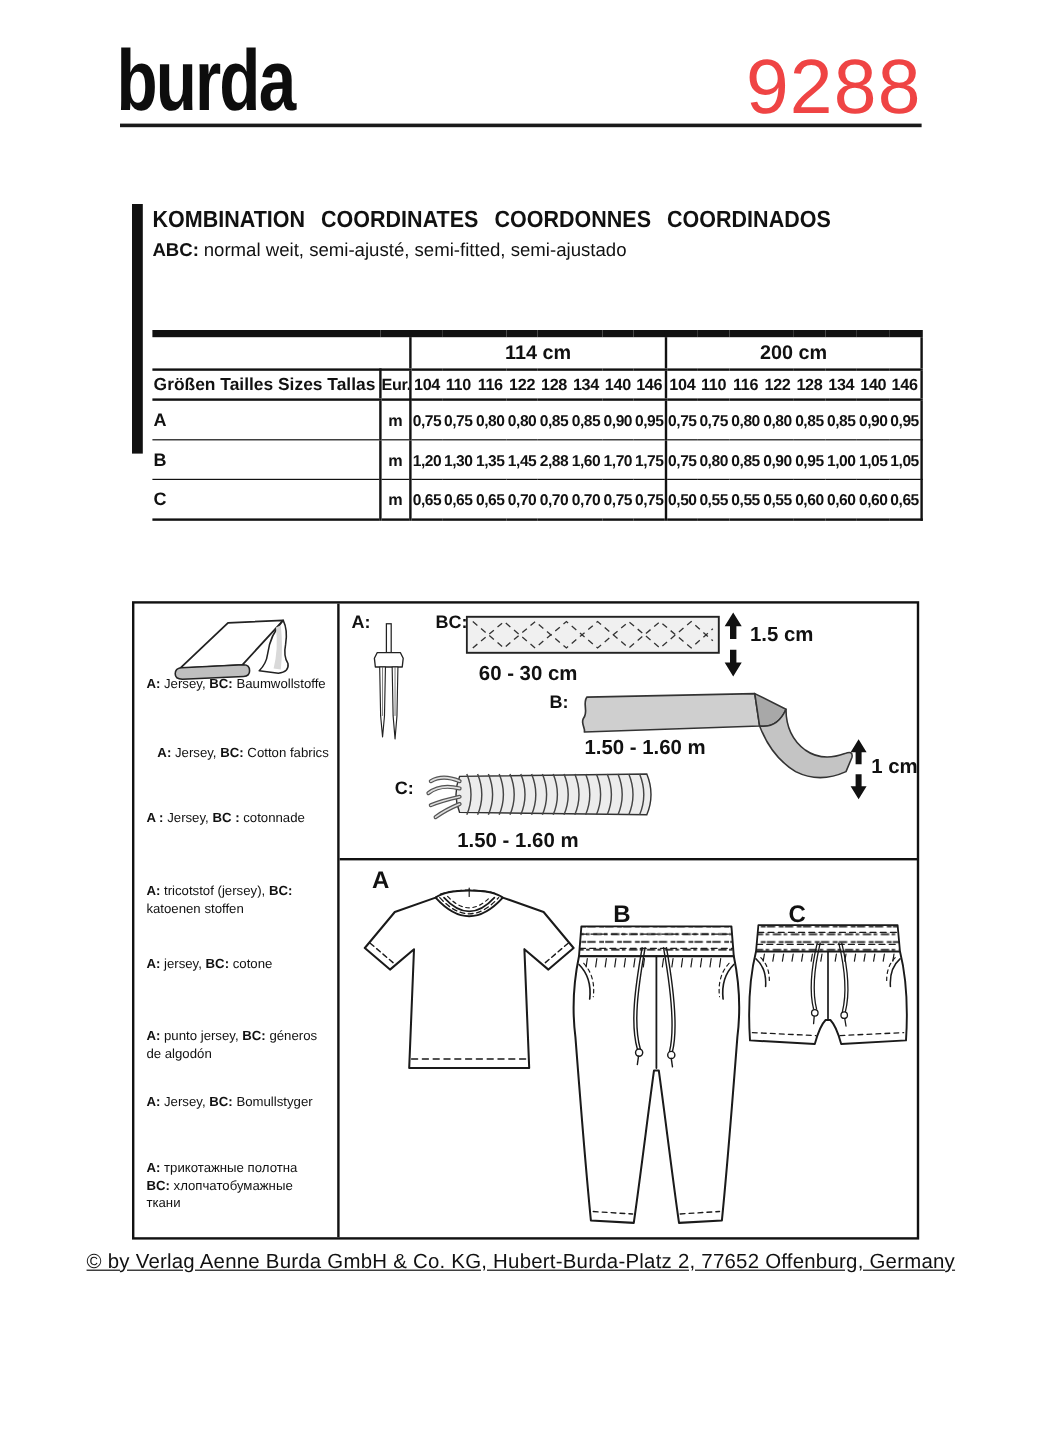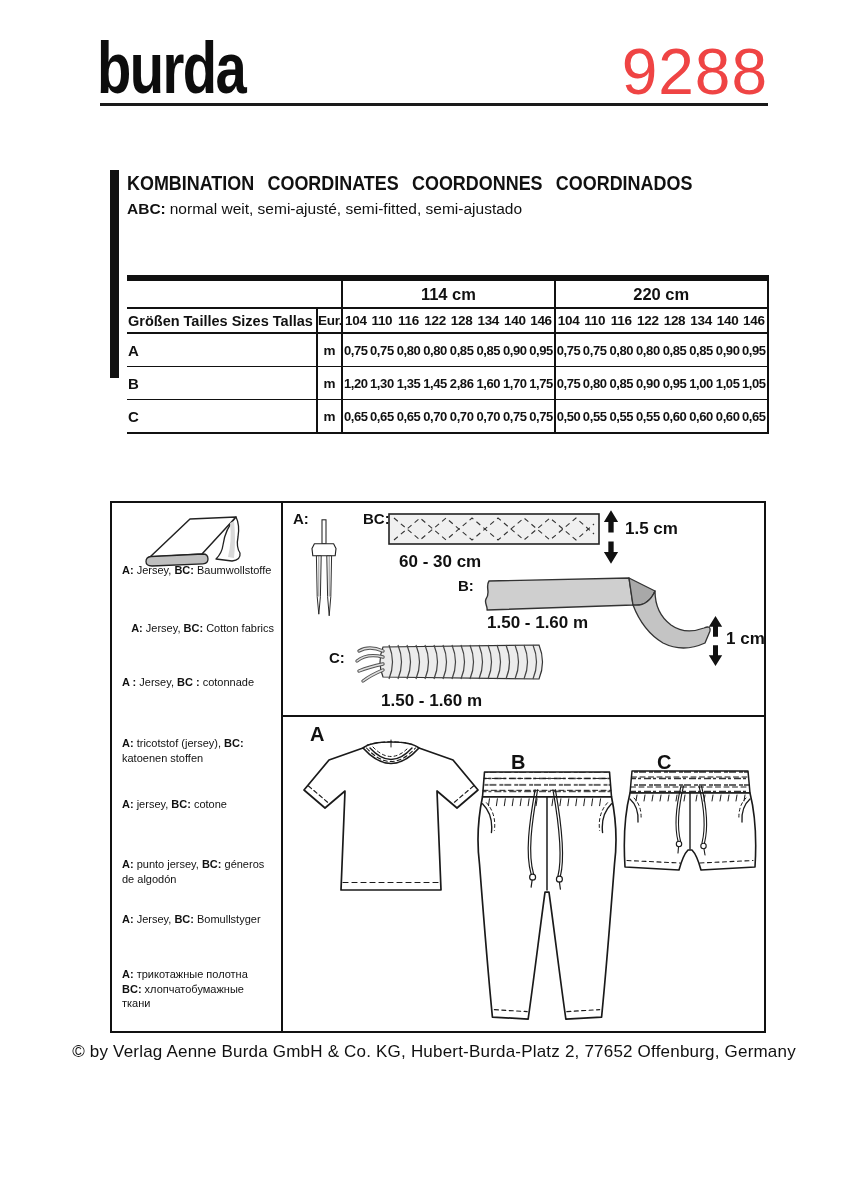--- a/index.html
+++ b/index.html
@@ -52,21 +52,21 @@
   .fabric-entry:nth-of-type(7){top:409px;}
   .fabric-entry:nth-of-type(8){top:464px;}
   .notions{position:absolute;left:171px;top:0;width:482px;height:214px;
            border-bottom:2.5px solid #111;box-sizing:border-box;}
   .garments{position:absolute;left:171px;top:214px;width:482px;bottom:0;}
   .nlabel{position:absolute;font-size:15px;font-weight:bold;}
   .dim{position:absolute;font-size:17px;font-weight:bold;white-space:nowrap;}
   .glabel{position:absolute;font-size:20px;font-weight:bold;}
 
   
-  .copyright{left:0;right:0;top:1042px;text-align:center;font-size:17px;letter-spacing:.2px;}
+  .copyright{left:0;right:0;top:1042px;text-align:center;font-size:17px;letter-spacing:.2px;text-decoration:underline;}
 </style>
 </head>
 <body>
 
 <svg width="0" height="0" style="position:absolute" aria-hidden="true">
   <defs>
     <pattern id="wbpat" width="15" height="13" patternUnits="userSpaceOnUse">
       <path d="M1 3 h7 M11 3 h6 M-3 9.5 h6 M6 9.5 h7" stroke="#333" stroke-width="1.6" fill="none"></path>
     </pattern>
   </defs>
@@ -103,21 +103,21 @@
           <col style="width:26.6px">
           <col style="width:26.6px">
           <col style="width:26.6px">
           <col style="width:26.6px">
           <col style="width:26.6px">
         </colgroup>
         <tbody>
           <tr class="tr-widths">
             <td colspan="2"></td>
             <td colspan="8" class="wg">114 cm</td>
-            <td colspan="8" class="wg">220 cm</td>
+            <td colspan="8" class="wg">200 cm</td>
           </tr>
           <tr class="tr-sizes">
             <td class="lbl">Größen Tailles Sizes Tallas</td>
             <td class="td-eur">Eur.</td>
             <td class="">104</td>
             <td class="">110</td>
             <td class="">116</td>
             <td class="">122</td>
             <td class="">128</td>
             <td class="">134</td>
@@ -152,21 +152,21 @@
             <td class="">0,90</td>
             <td class="">0,95</td>
           </tr>
           <tr class="tr-data">
             <td class="lbl">B</td>
             <td class="td-eur">m</td>
             <td>1,20</td>
             <td>1,30</td>
             <td>1,35</td>
             <td>1,45</td>
-            <td>2,86</td>
+            <td>2,88</td>
             <td>1,60</td>
             <td>1,70</td>
             <td>1,75</td>
             <td class="gdiv">0,75</td>
             <td class="">0,80</td>
             <td class="">0,85</td>
             <td class="">0,90</td>
             <td class="">0,95</td>
             <td class="">1,00</td>
             <td class="">1,05</td>

